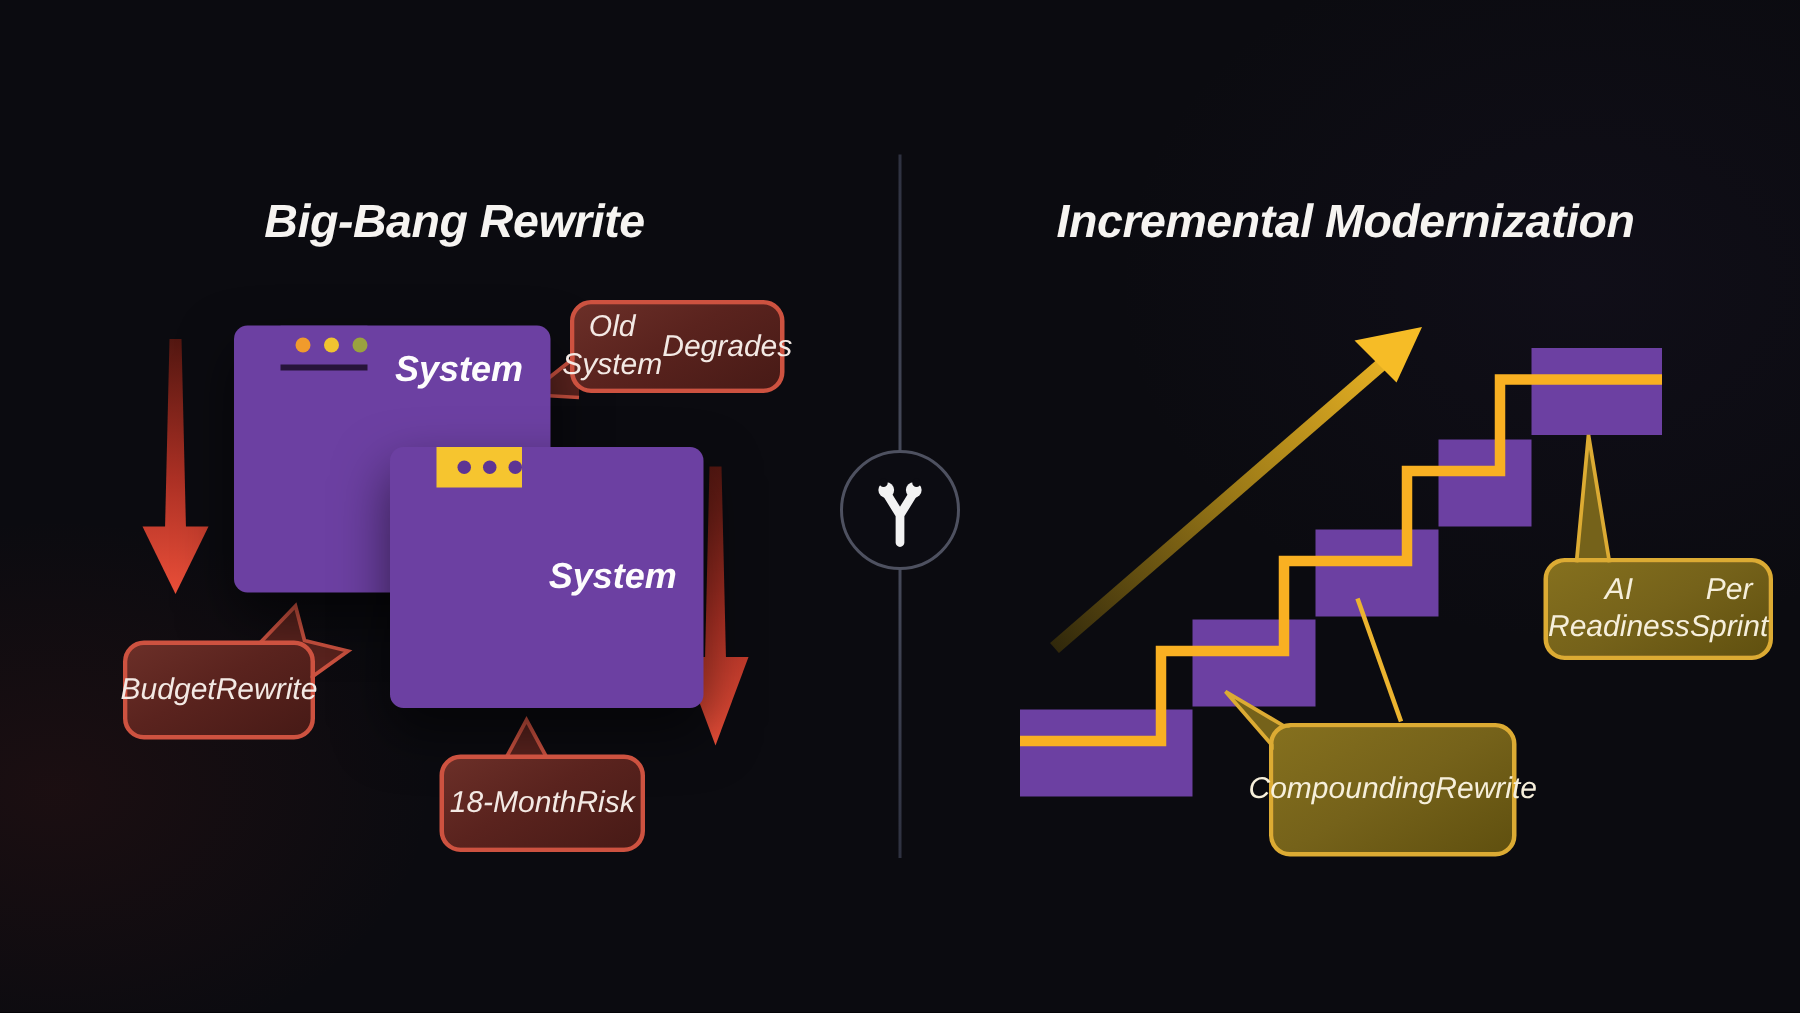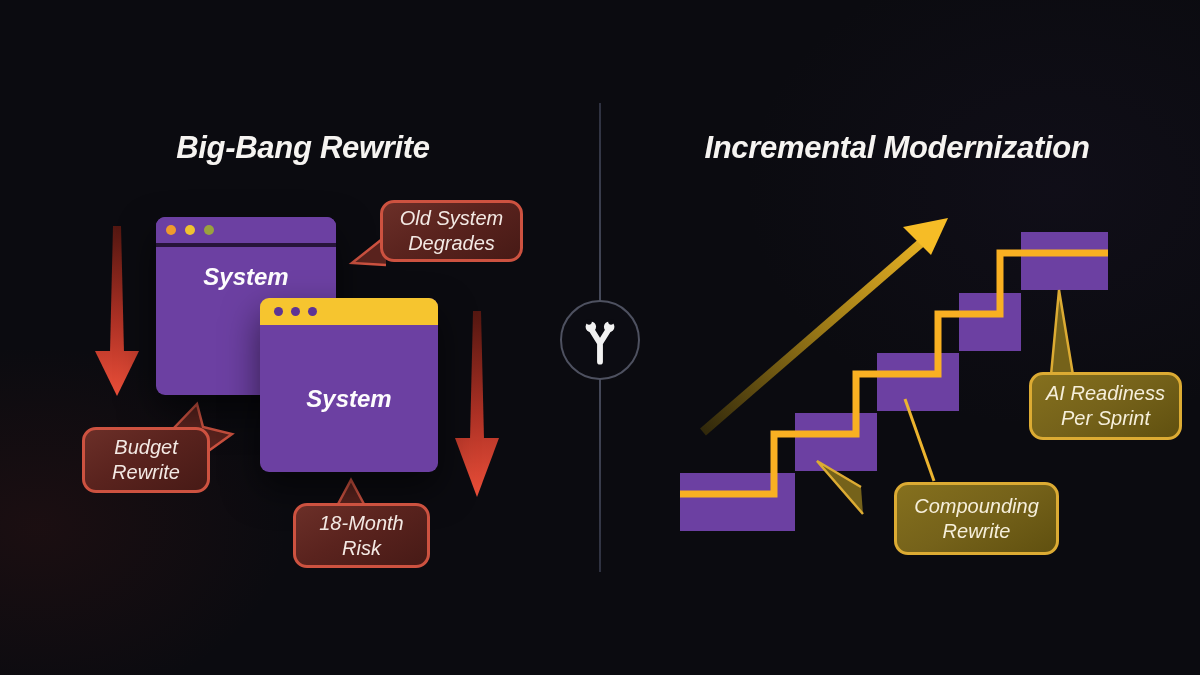--- a/index.html
+++ b/index.html
@@ -22,52 +22,52 @@
   .vdivider{position:absolute;left:599px;top:103px;width:2px;height:469px;
     background:linear-gradient(#2e3140,#4a4e5e,#2e3140);}
   .hub{
     position:absolute;left:560px;top:300px;width:80px;height:80px;border-radius:50%;
     background:#0c0c12;border:2px solid #4e5160;box-sizing:border-box;
     display:flex;align-items:center;justify-content:center;
   }
   .window{
     position:absolute;border-radius:9px;background:#6c40a2;
     box-shadow:0 16px 36px rgba(0,0,0,0.55);
-    display:flex;flex-direction:column;overflow:hidden;
+    display:flex;flex-direction:row;overflow:hidden;padding-left:31px;
   }
   .win-old{left:156px;top:217px;width:180px;height:178px;}
   .win-new{left:260px;top:298px;width:178px;height:174px;}
   .titlebar{display:flex;align-items:center;gap:9px;flex:none;}
   .win-old .titlebar{height:26px;background:#6c40a2;border-bottom:4px solid #27143a;padding-left:10px;}
   .win-new .titlebar{height:27px;background:#f6c52f;padding-left:14px;gap:8px;}
   .dot{border-radius:50%;flex:none;}
   .win-old .dot{width:10px;height:10px;}
   .win-new .dot{width:9px;height:9px;background:#5d3494;}
   .d1{background:#f09b2c;} .d2{background:#f0c330;} .d3{background:#9aa23e;}
   .win-body{flex:1;display:flex;justify-content:center;align-items:center;
     color:#fdfcfd;font-weight:700;font-size:24px;}
   .win-old .win-body{align-items:flex-start;padding-top:16px;}
   .callout{
     position:absolute;border-radius:14px;box-sizing:border-box;
-    display:flex;flex-direction:column;align-items:center;justify-content:center;
+    display:flex;align-items:center;justify-content:center;
     font-size:20px;line-height:25px;text-align:center;
   }
   .callout.red{
     background:linear-gradient(150deg,#6b2f28 0%,#5a231e 45%,#471a16 100%);
     border:3px solid #cd5240;color:#f3e9e4;
   }
   .callout.gold{
     background:linear-gradient(150deg,#85701e 0%,#75621a 50%,#60500f 100%);
     border:3px solid #dcab33;color:#f6efdb;margin-left:46px;
   }
   .co-degrades{left:380px;top:200px;width:143px;height:62px;}
   .co-budget{left:82px;top:427px;width:128px;height:66px;text-align:center;}
   .co-risk{left:293px;top:503px;width:137px;height:65px;}
   .co-ai{left:983px;top:372px;width:153px;height:68px;}
-  .co-comp{left:848px;top:482px;width:165px;height:73px;}
+  .co-comp{left:800px;top:482px;width:165px;height:89px;}
 </style>
 </head>
 <body>
 
 <div class="canvas">
 
   <svg class="layer" viewBox="0 0 1200 675">
     <defs>
       <linearGradient id="gradRedL" gradientUnits="userSpaceOnUse" x1="117" y1="226" x2="117" y2="396">
         <stop offset="0" stop-color="#531711"></stop>

